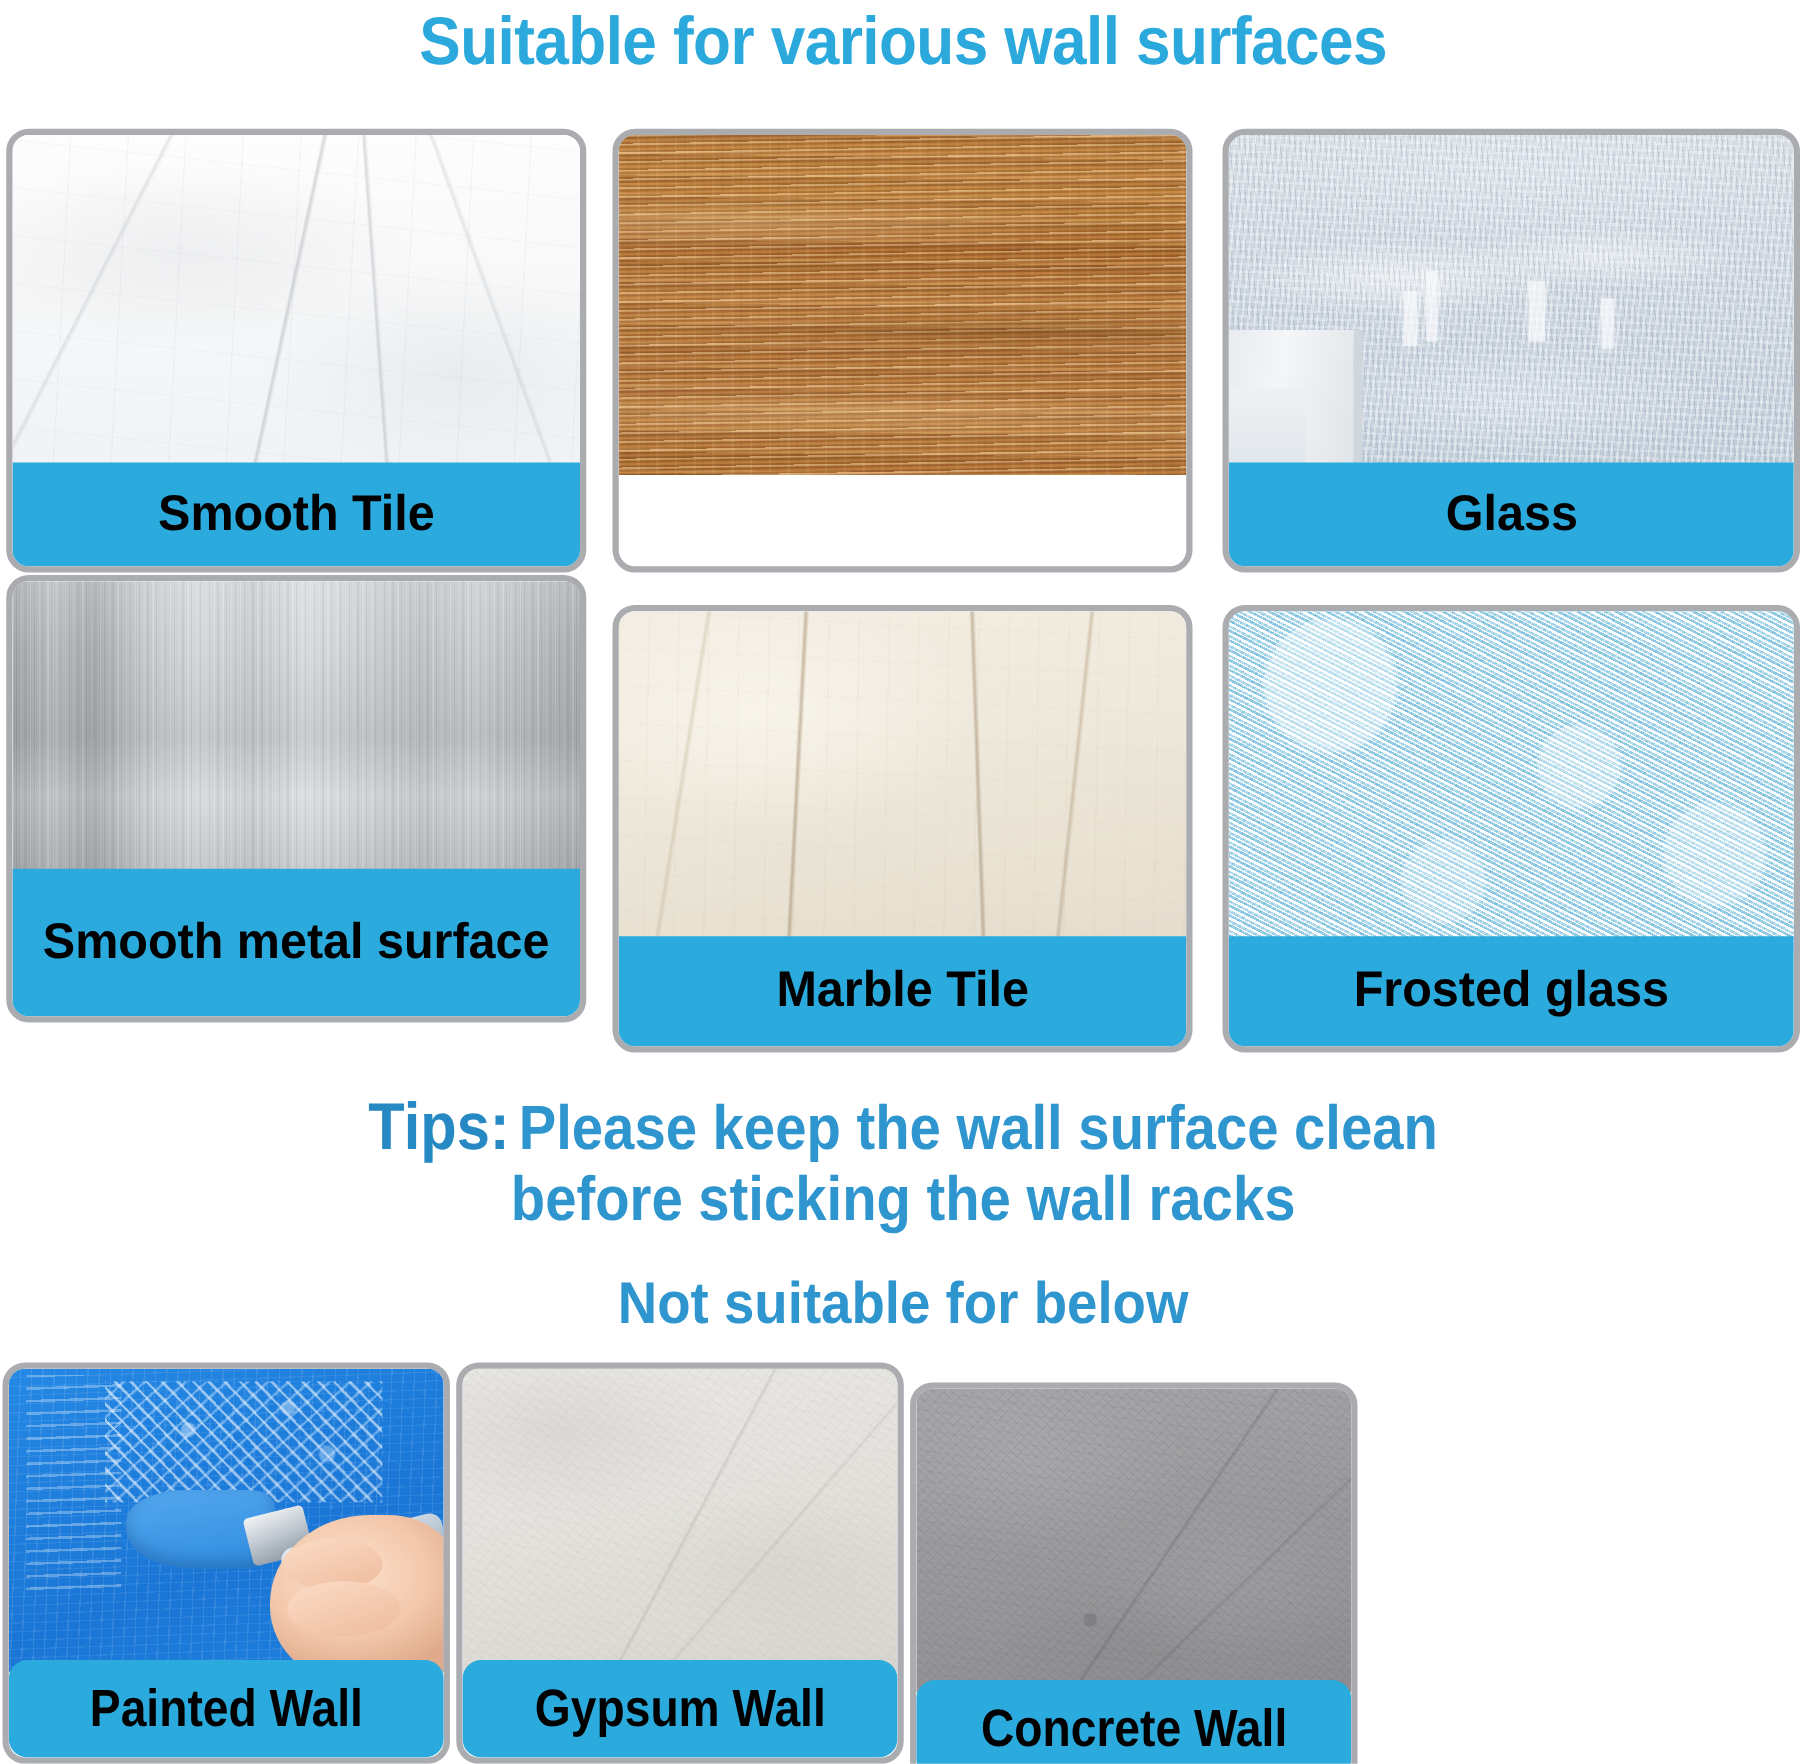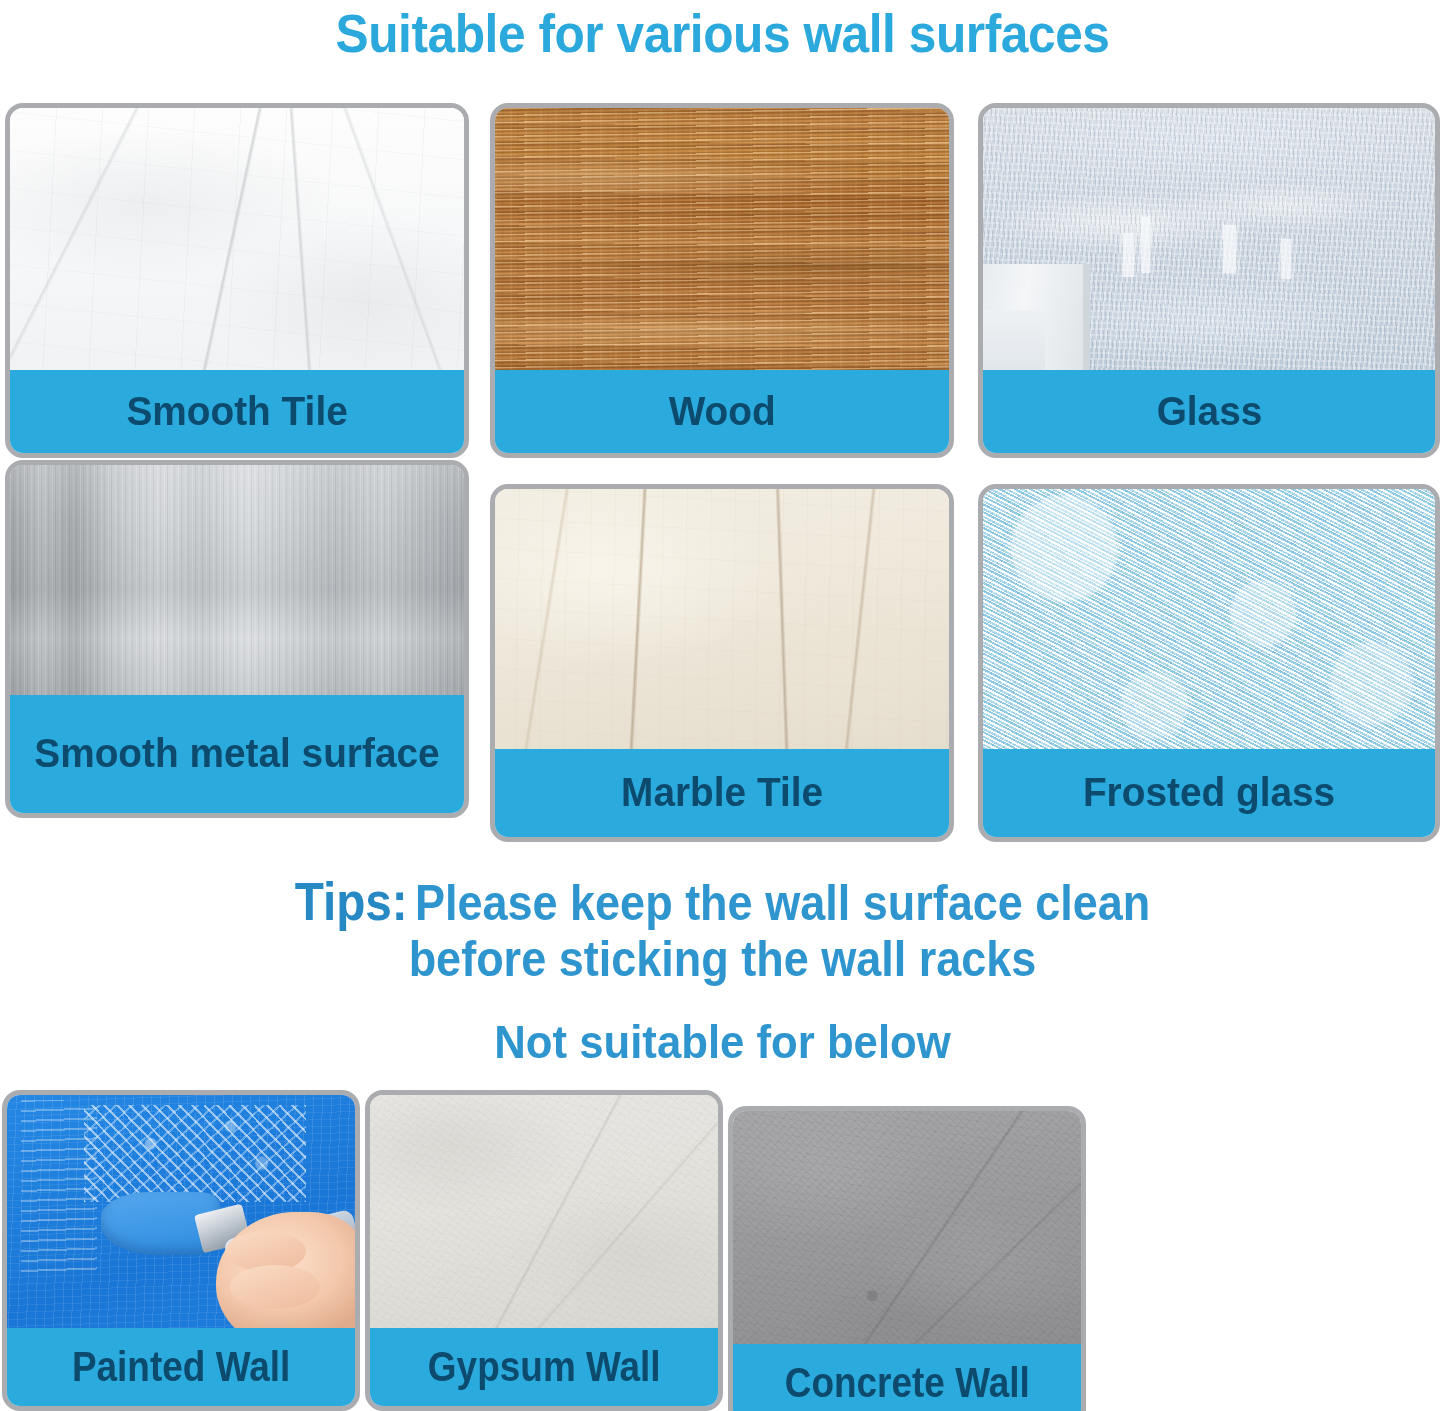--- a/index.html
+++ b/index.html
@@ -86,21 +86,21 @@
   }
   .card .thumb {
     position: absolute;
     left: 0; top: 0; right: 0;
     overflow: hidden;
   }
   .card .label {
     position: absolute;
     left: 0; right: 0; bottom: 0;
     background: #2BABDD;
-    color: #0c4a6e;
+    color: #000000;
     font-weight: bold;
     display: flex;
     align-items: center;
     justify-content: center;
     text-align: center;
     line-height: 1.04;
   }
   .card.r1 .label, .card.r2 .label { font-size: 40px; }
   .card.r2.two-line .label { font-size: 40px; }
   .card.r3 .label { font-size: 42px; transform: none; }
@@ -122,21 +122,21 @@
   .card.r2 .label { height: 88px; }
   #card-smooth-metal .thumb { height: 240px; }
   #card-smooth-metal .label { height: 118px; }
 
   
   #card-painted-wall  { left: 2px;    top: 1090px; width: 358px; height: 321px; }
   #card-gypsum-wall   { left: 365px;  top: 1090px; width: 358px; height: 321px; }
   #card-concrete-wall { left: 728px;  top: 1090px; width: 358px; height: 321px; margin-top: 16px; }
   #card-wall-paper    { left: 1091px; top: 1090px; width: 352px; height: 321px; }
   .card.r3 .thumb { height: 243px; }
-  .card.r3 .label { height: 78px; }
+  .card.r3 .label { height: 78px; border-radius: 15px; }
 
   
 
   
   .tex-smooth-tile {
     width: 100%; height: 100%;
     background:
       linear-gradient(102deg, transparent 48.4%, rgba(175,178,182,.50) 48.8%, transparent 49.4%),
       linear-gradient(86deg, transparent 63.0%, rgba(168,172,178,.42) 63.4%, transparent 64.0%),
       linear-gradient(117deg, transparent 21.0%, rgba(180,184,188,.33) 21.4%, transparent 22.0%),
@@ -406,23 +406,20 @@
     </div>
     <div class="label">
       <span>Smooth Tile</span>
     </div>
   </div>
 
   <div class="card r1" id="card-wood">
     <div class="thumb">
       <div class="tex-wood"></div>
     </div>
-    <div class="label">
-      <span>Wood</span>
-    </div>
   </div>
 
   <div class="card r1" id="card-glass">
     <div class="thumb">
       <div class="tex-glass">
         <div class="city"></div>
         <div class="bld" style="left:31%;top:46%;width:11px;height:44px;"></div>
         <div class="bld" style="left:35%;top:40%;width:9px;height:56px;"></div>
         <div class="bld" style="left:53%;top:43%;width:13px;height:48px;"></div>
         <div class="bld" style="left:66%;top:48%;width:10px;height:40px;"></div>

